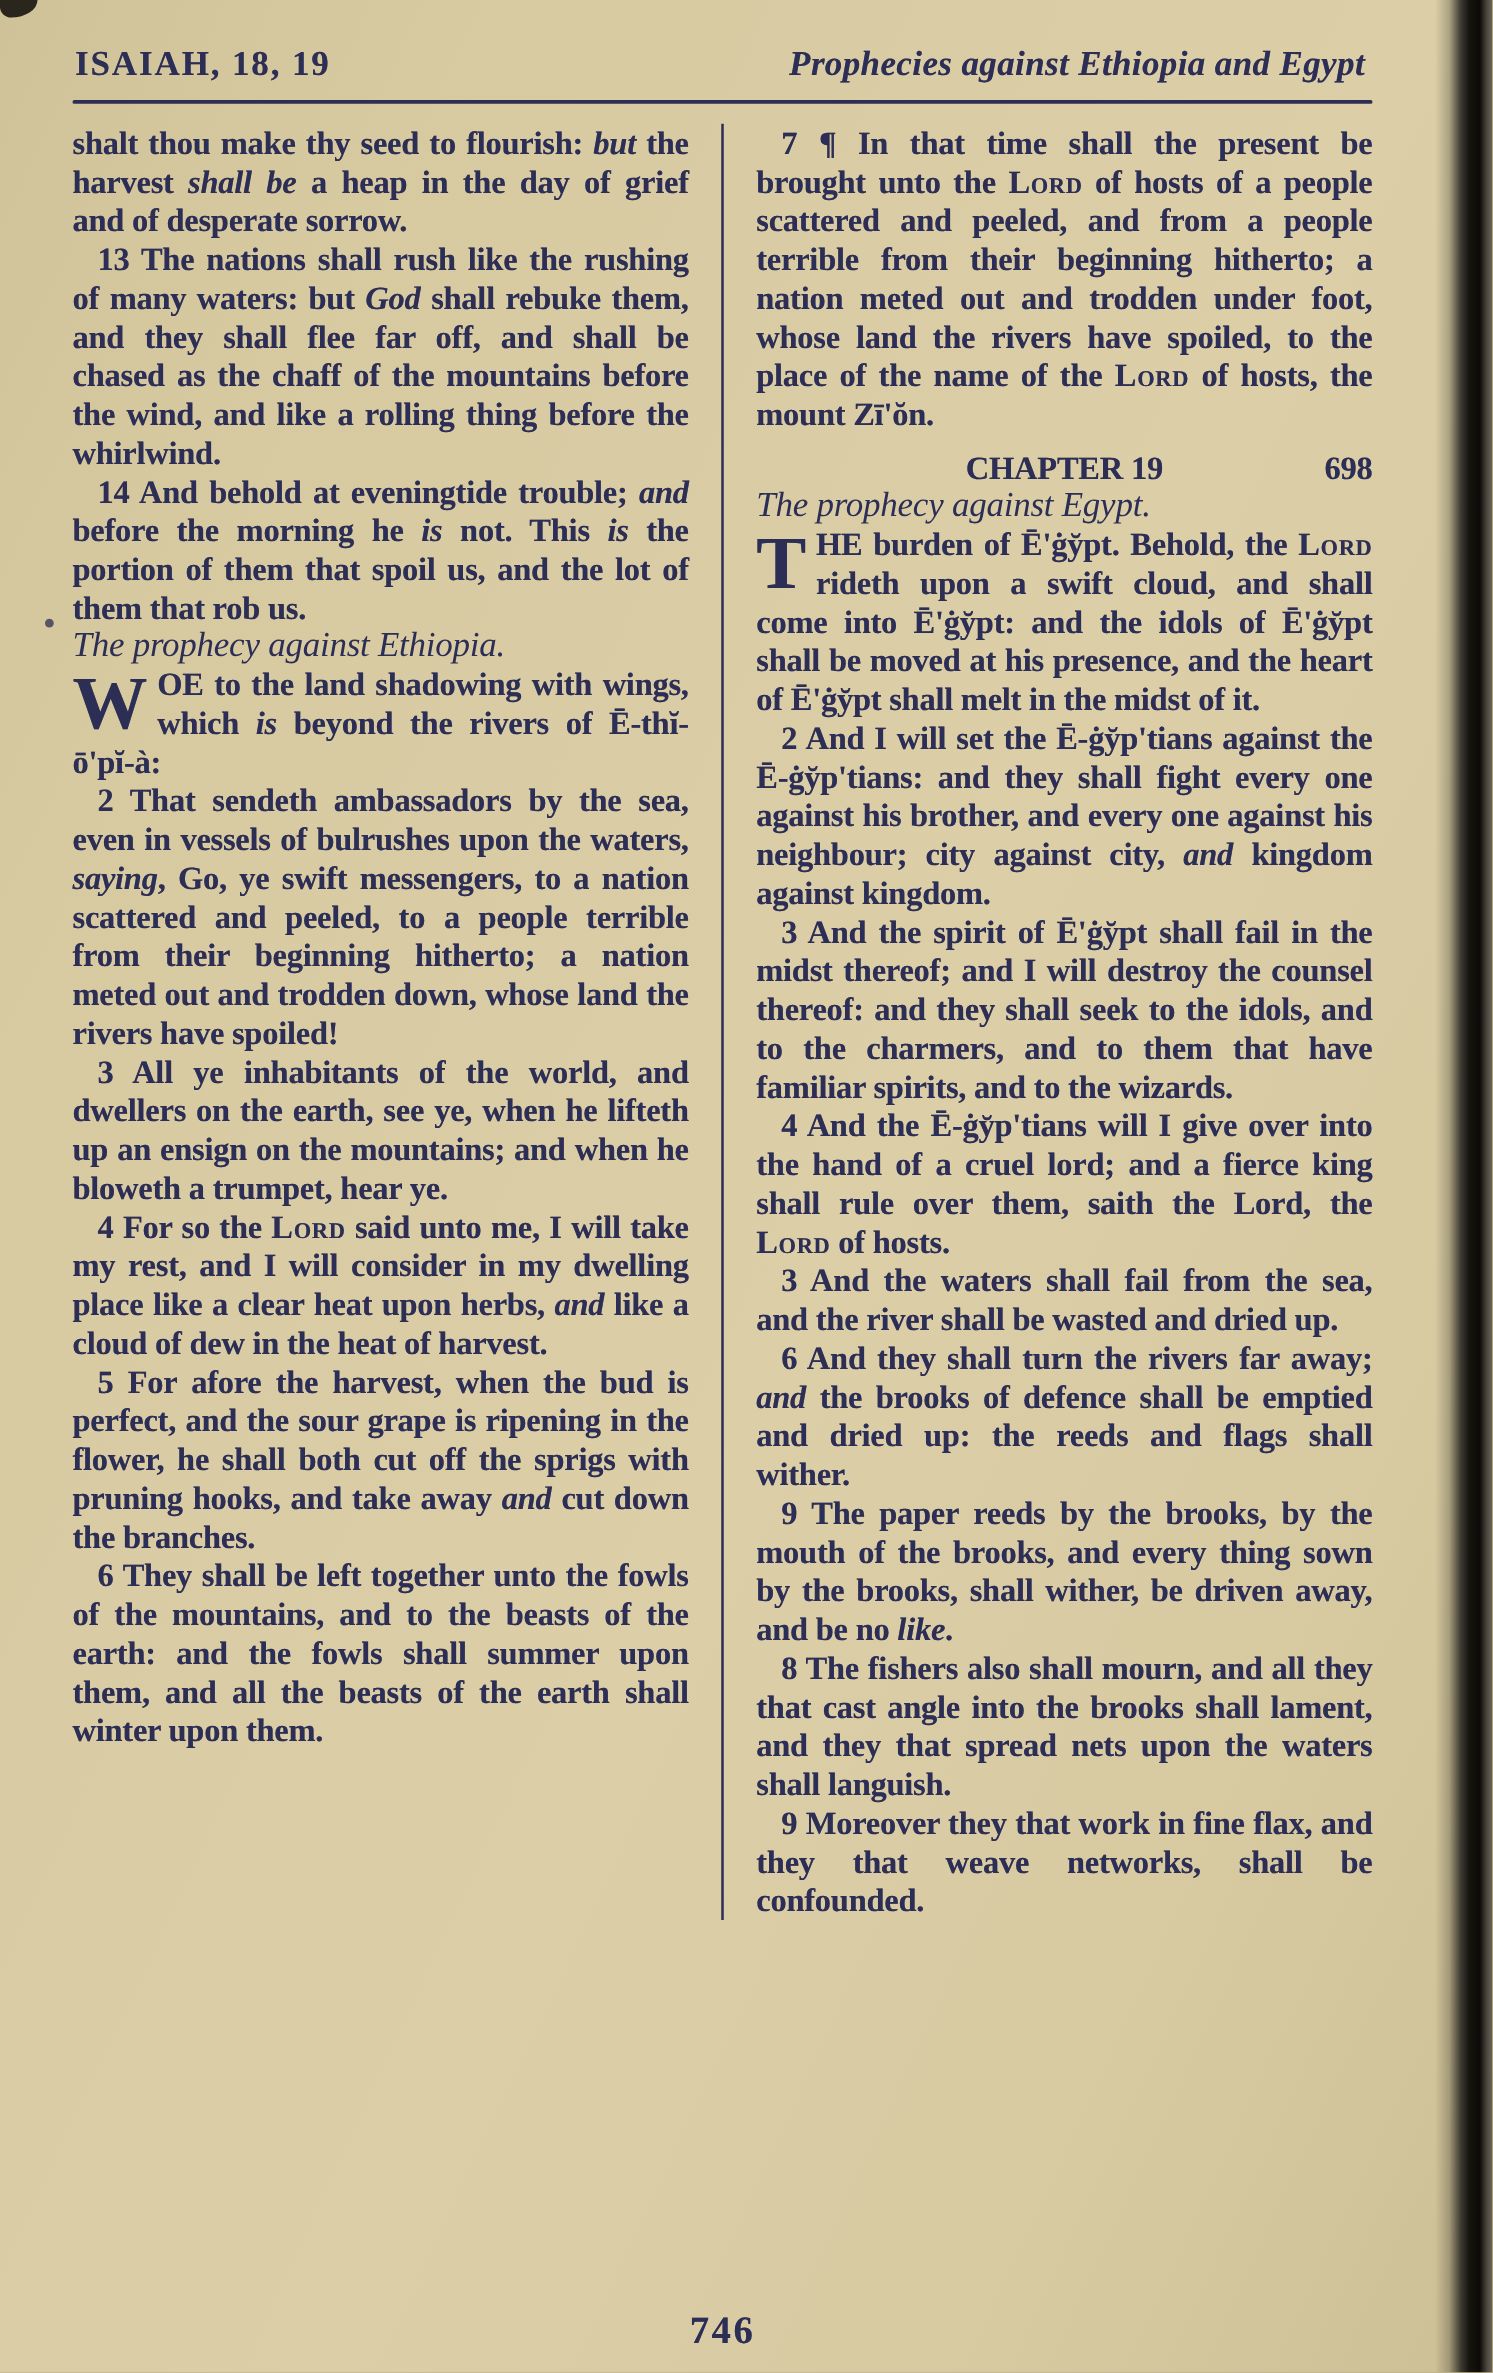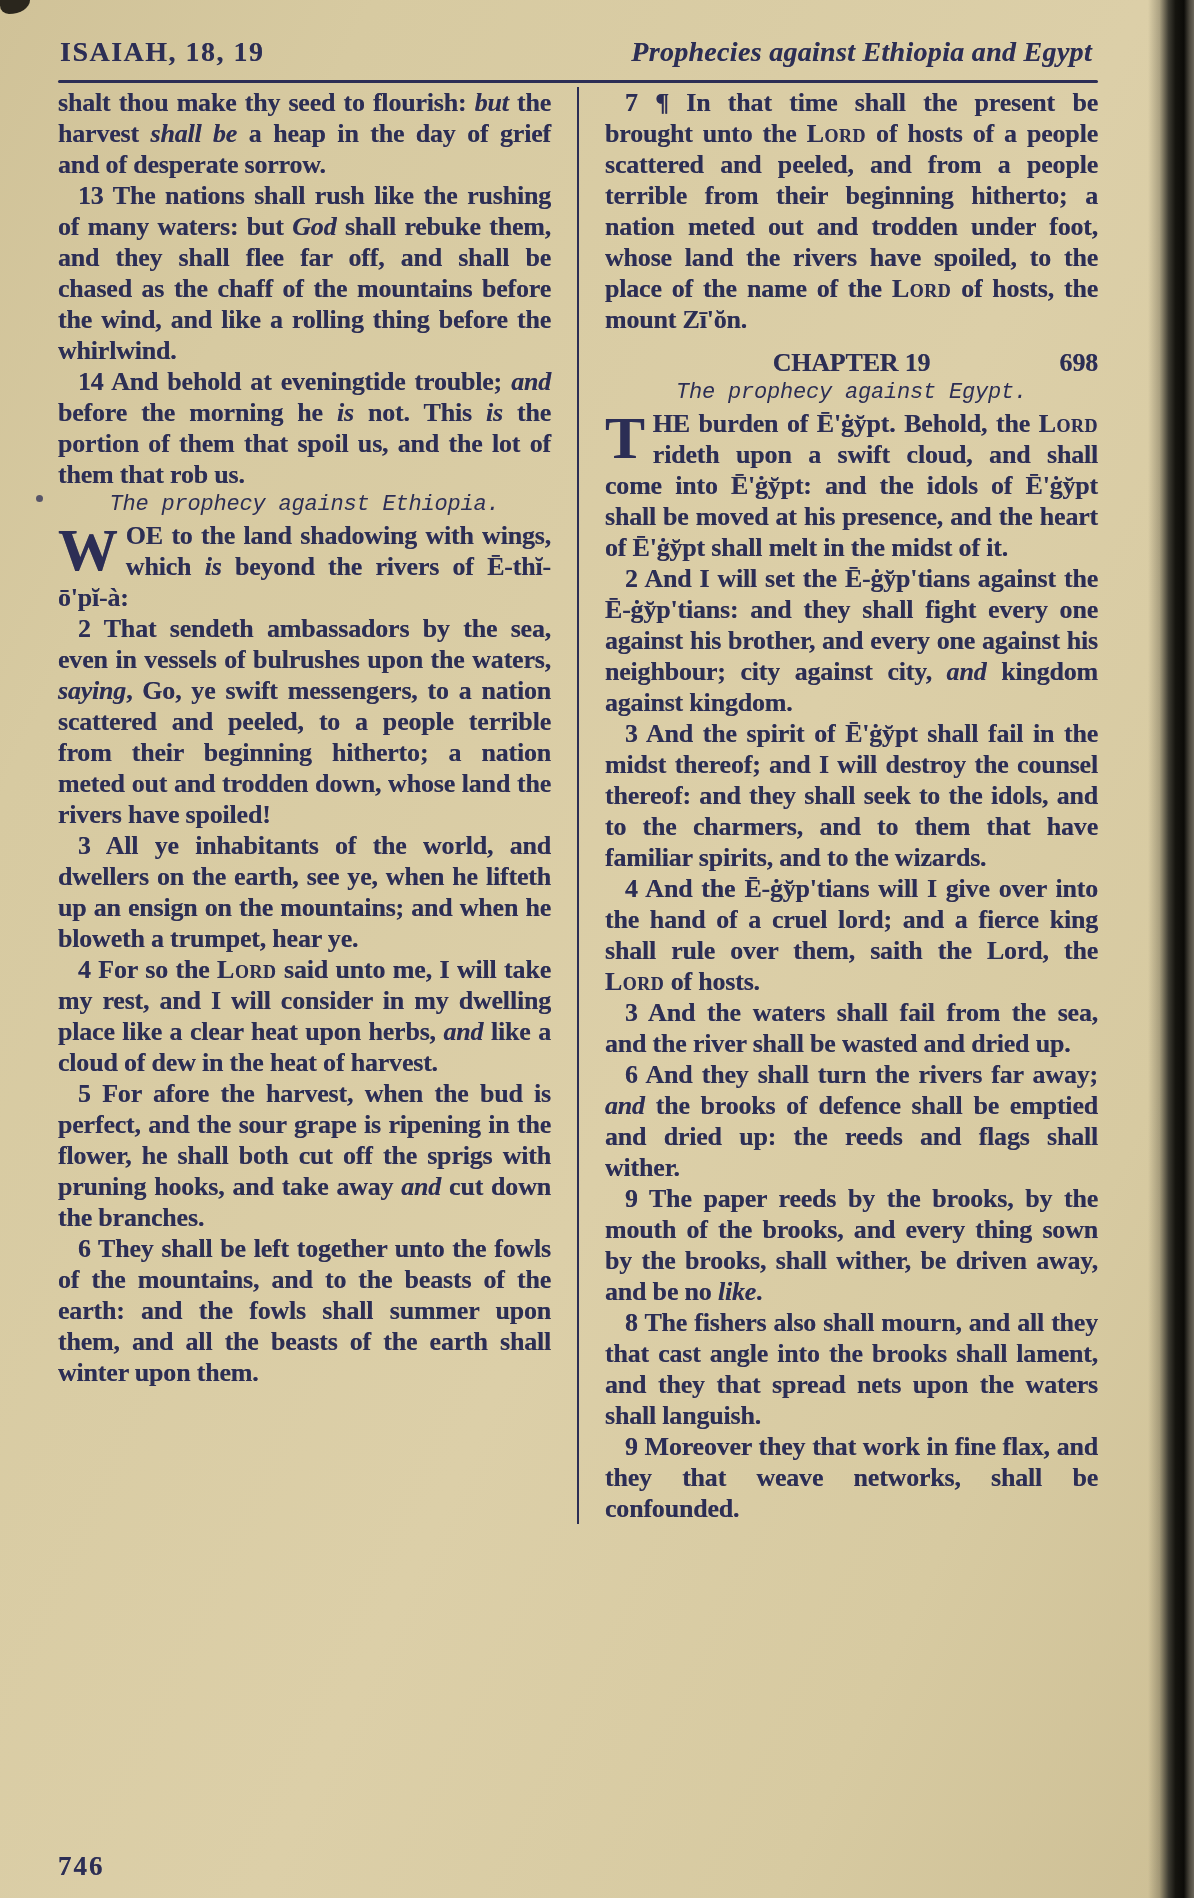--- a/index.html
+++ b/index.html
@@ -16,40 +16,40 @@
     background:linear-gradient(115deg,#d0c298 0%,var(--paper) 18%,#dccfa8 55%,var(--paper) 80%,#cdbf95 100%);
   }
   .page-header {
     display:flex; justify-content:space-between; align-items:baseline;
     font-weight:bold; font-size:28px; padding:2px 6px 12px 2px;
     text-shadow:0 0 0.5px rgba(44,46,85,0.55);
   }
   .header-left { letter-spacing:1.5px; }
   .header-right { font-style:italic; letter-spacing:0.3px; }
   .header-rule { height:3px; background:var(--ink); border-radius:2px; }
-  .columns { display:flex; margin-top:4px; }
+  .columns { display:flex; margin-top:16px; }
   .column {
     width:493px; font-size:26px; line-height:31px; font-weight:bold;
     text-align:justify; letter-spacing:-0.2px;
     text-shadow:0 0 0.5px rgba(44,46,85,0.55);
   }
   .column-divider { width:2px; background:var(--ink); margin:0 26px; }
   p { margin:0; }
   p.verse { text-indent:20px; }
   p.cont, p.dropcap { text-indent:0; }
   .it { font-style:italic; }
   .sc { font-variant:small-caps; letter-spacing:0.5px; }
   .chapter-line { position:relative; text-align:center; font-size:26px; font-weight:bold; margin-top:12px; }
   .chapter-num.left { position:absolute; left:0; }
   .chapter-num.right { position:absolute; right:0; }
-  .subtitle { text-align:center; font-style:italic; font-weight:normal; font-size:22px; line-height:30px; text-shadow:none;font-family:Liberation Mono, monospace; }
+  .subtitle { text-align:left; font-style:italic; font-weight:normal; font-size:28px; line-height:30px; text-shadow:none; }
   p.dropcap .cap { float:left; font-size:60px; line-height:50px; padding:5px 8px 0 0; }
   .page-footer {
-    position:absolute; bottom:16px; left:58px; width:1040px; text-align:left;
-    font-weight:bold; font-size:27px; letter-spacing:2px;
+    position:absolute; bottom:16px; left:58px; width:1040px; text-align:center;
+    font-weight:bold; font-size:31px; letter-spacing:2px;
     text-shadow:0 0 0.5px rgba(44,46,85,0.55);
   }
   .binding-strip {
     position:absolute; top:0; right:0; width:46px; height:100%;
     background:linear-gradient(to right,
       rgba(43,41,32,0) 0%, rgba(43,41,32,0.28) 25%,
       #3c3a31 45%, #15140f 60%, #0c0b08 78%, #4a463c 90%, #6b665a 100%);
   }
   .corner-mark {
     position:absolute; top:0; left:0; width:30px; height:14px;

